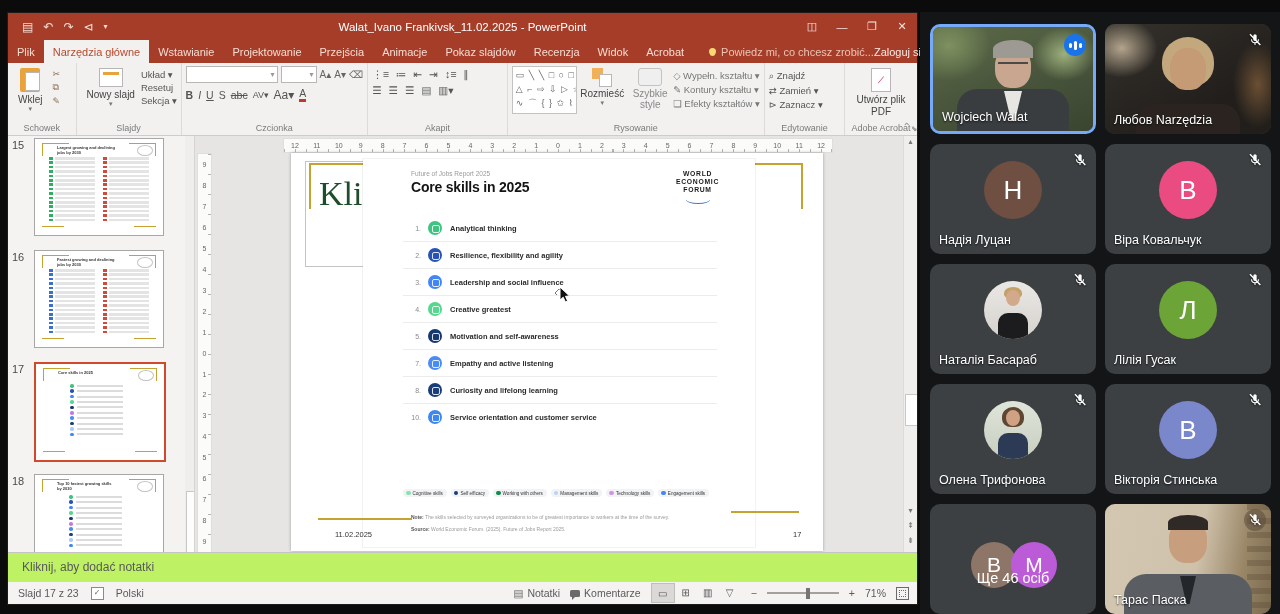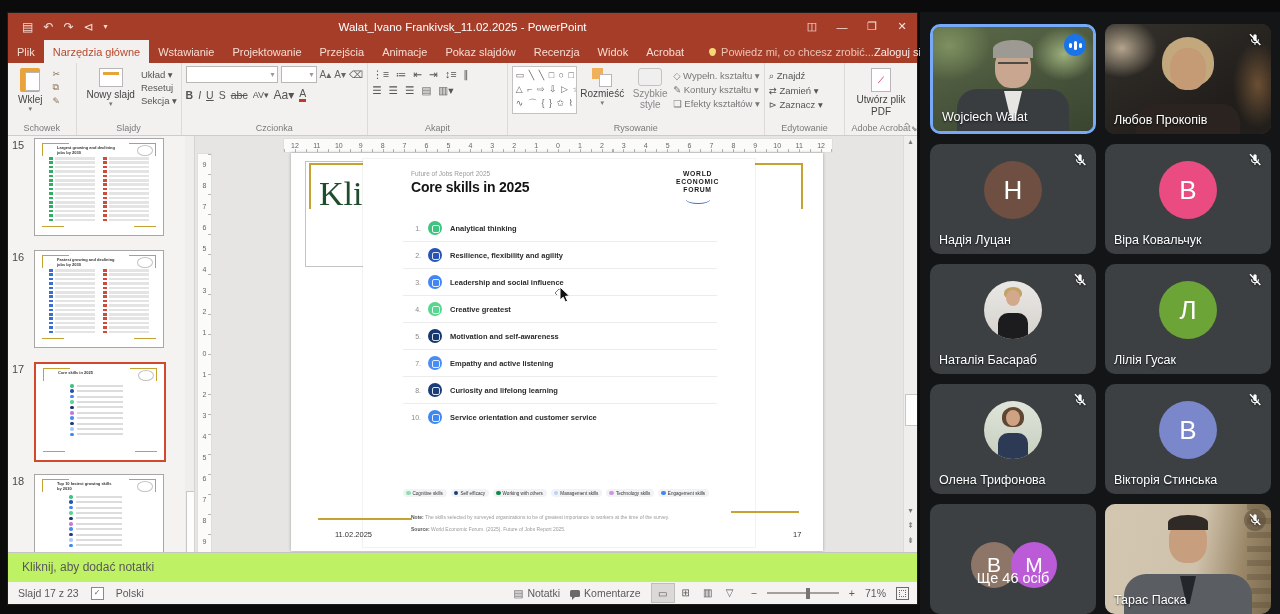--- a/index.html
+++ b/index.html
@@ -725,21 +725,21 @@
       <div class="p-hair"></div>
       <div class="p-face"></div>
       <div class="p-body"></div>
     </div>
     <svg class="micoff" viewBox="0 0 24 24">
         <path d="M12 13.5c1.4 0 2.5-1.1 2.5-2.5V6c0-1.4-1.1-2.5-2.5-2.5S9.5 4.6 9.5 6v5c0 1.4 1.1 2.5 2.5 2.5z" fill="#fff"></path>
         <path d="M17.2 11c0 2.9-2.3 5.2-5.2 5.2S6.8 13.9 6.8 11" fill="none" stroke="#fff" stroke-width="1.6"></path>
         <path d="M12 16.2V19.5" stroke="#fff" stroke-width="1.6"></path>
         <path d="M4.5 3.5l15.5 16" stroke="#fff" stroke-width="2"></path>
       </svg>
-    <div class="tile-name">Любов Прокопів</div>
+    <div class="tile-name">Любов Narzędzia</div>
   </div>
 
   <div class="tile" style="left:10px;top:132px;">
     <div class="avatar" style="background: rgb(110, 79, 65);">
         <span>Н</span>
       </div>
     <svg class="micoff" viewBox="0 0 24 24">
         <path d="M12 13.5c1.4 0 2.5-1.1 2.5-2.5V6c0-1.4-1.1-2.5-2.5-2.5S9.5 4.6 9.5 6v5c0 1.4 1.1 2.5 2.5 2.5z" fill="#fff"></path>
         <path d="M17.2 11c0 2.9-2.3 5.2-5.2 5.2S6.8 13.9 6.8 11" fill="none" stroke="#fff" stroke-width="1.6"></path>
         <path d="M12 16.2V19.5" stroke="#fff" stroke-width="1.6"></path>

